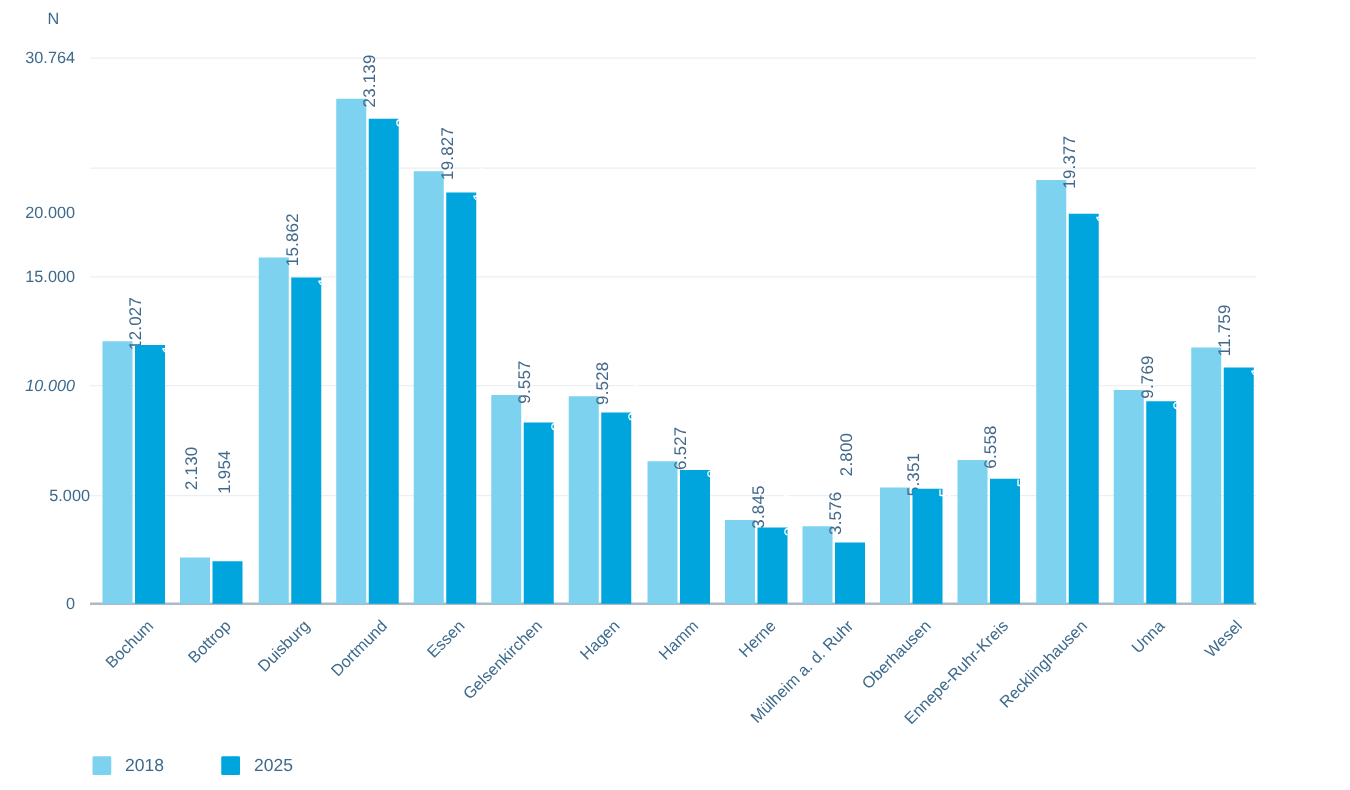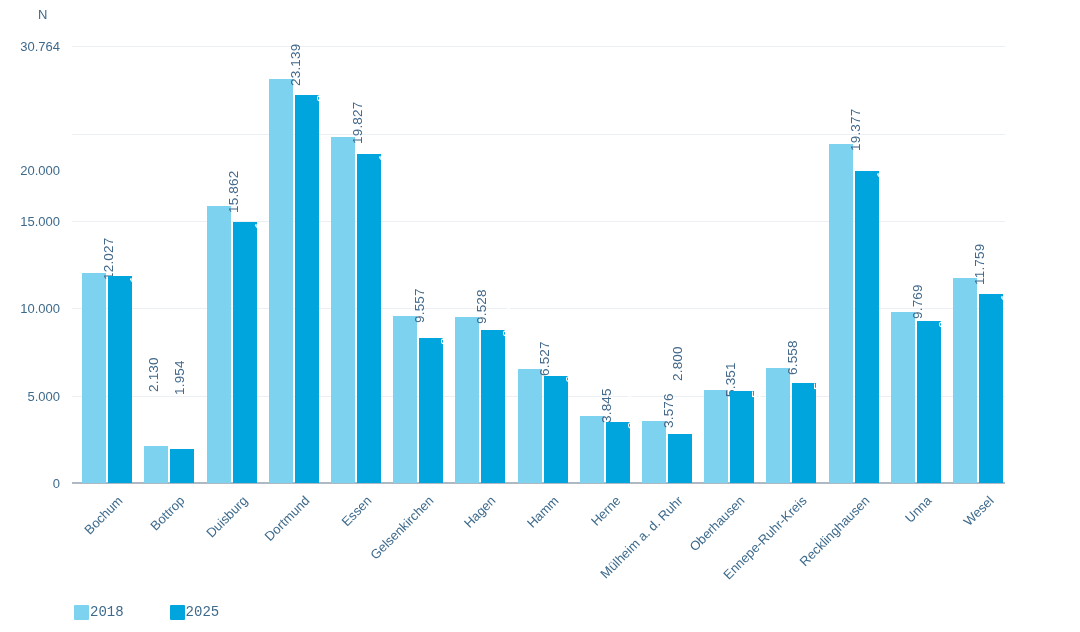--- a/index.html
+++ b/index.html
@@ -120,22 +120,21 @@
     position: absolute;
     left: 74px;
     top: 604px;
     display: flex;
     align-items: center;
     gap: 46px;
   }
   .legend-item {
     display: flex;
     align-items: center;
-    gap: 1px;
-    font-family: Liberation Mono, monospace;
+    gap: 11px;
   }
   .legend-swatch {
     width: 15px;
     height: 15px;
     border-radius: 1px;
   }
   .legend-label {
     font-size: 14px;
     color: #3d6a8c;
   }
@@ -144,23 +143,23 @@
 <body>
 
 <div id="chart-root">
 
   <div class="axis-unit">N</div>
 
   <div class="plot" id="plot">
       <div class="gridline baseline" style="top: 462px;"></div>
       <div class="ytick-wrap" style="top: 463px; left: -72px;">0</div>
       <div class="gridline" style="top: 375.642px;"></div>
-      <div class="ytick-wrap" style="top: 375.642px; left: -72px;">5.000</div>
+      <div class="ytick-wrap" style="top: 375.642px; left: -72px; padding-left: 12px;">5.000</div>
       <div class="gridline" style="top: 288.283px;"></div>
-      <div class="ytick-wrap" style="top: 288.283px; left: -72px;">10.000</div>
+      <div class="ytick-wrap" style="top: 288.283px; left: -72px; font-style: italic;">10.000</div>
       <div class="gridline" style="top: 200.925px;"></div>
       <div class="ytick-wrap" style="top: 200.925px; left: -72px;">15.000</div>
       <div class="gridline" style="top: 113.566px;"></div>
       <div class="ytick-wrap" style="top: 113.566px; left: -72px; margin-top: 36px;">20.000</div>
       <div class="gridline" style="top: 26.2075px;"></div>
       <div class="ytick-wrap" style="top: 26.2075px; left: -72px;">30.764</div>
       <div class="group" style="left: 10.1px; width: 50px;">
         <div class="bar s2018" title="Bochum 2018: 12.027" style="height: 210.132px; background: rgb(125, 210, 240);">
           <div class="bar-label inside on-light" style="position: absolute; left: 19px; top: 7px;">12.027</div>
         </div>

